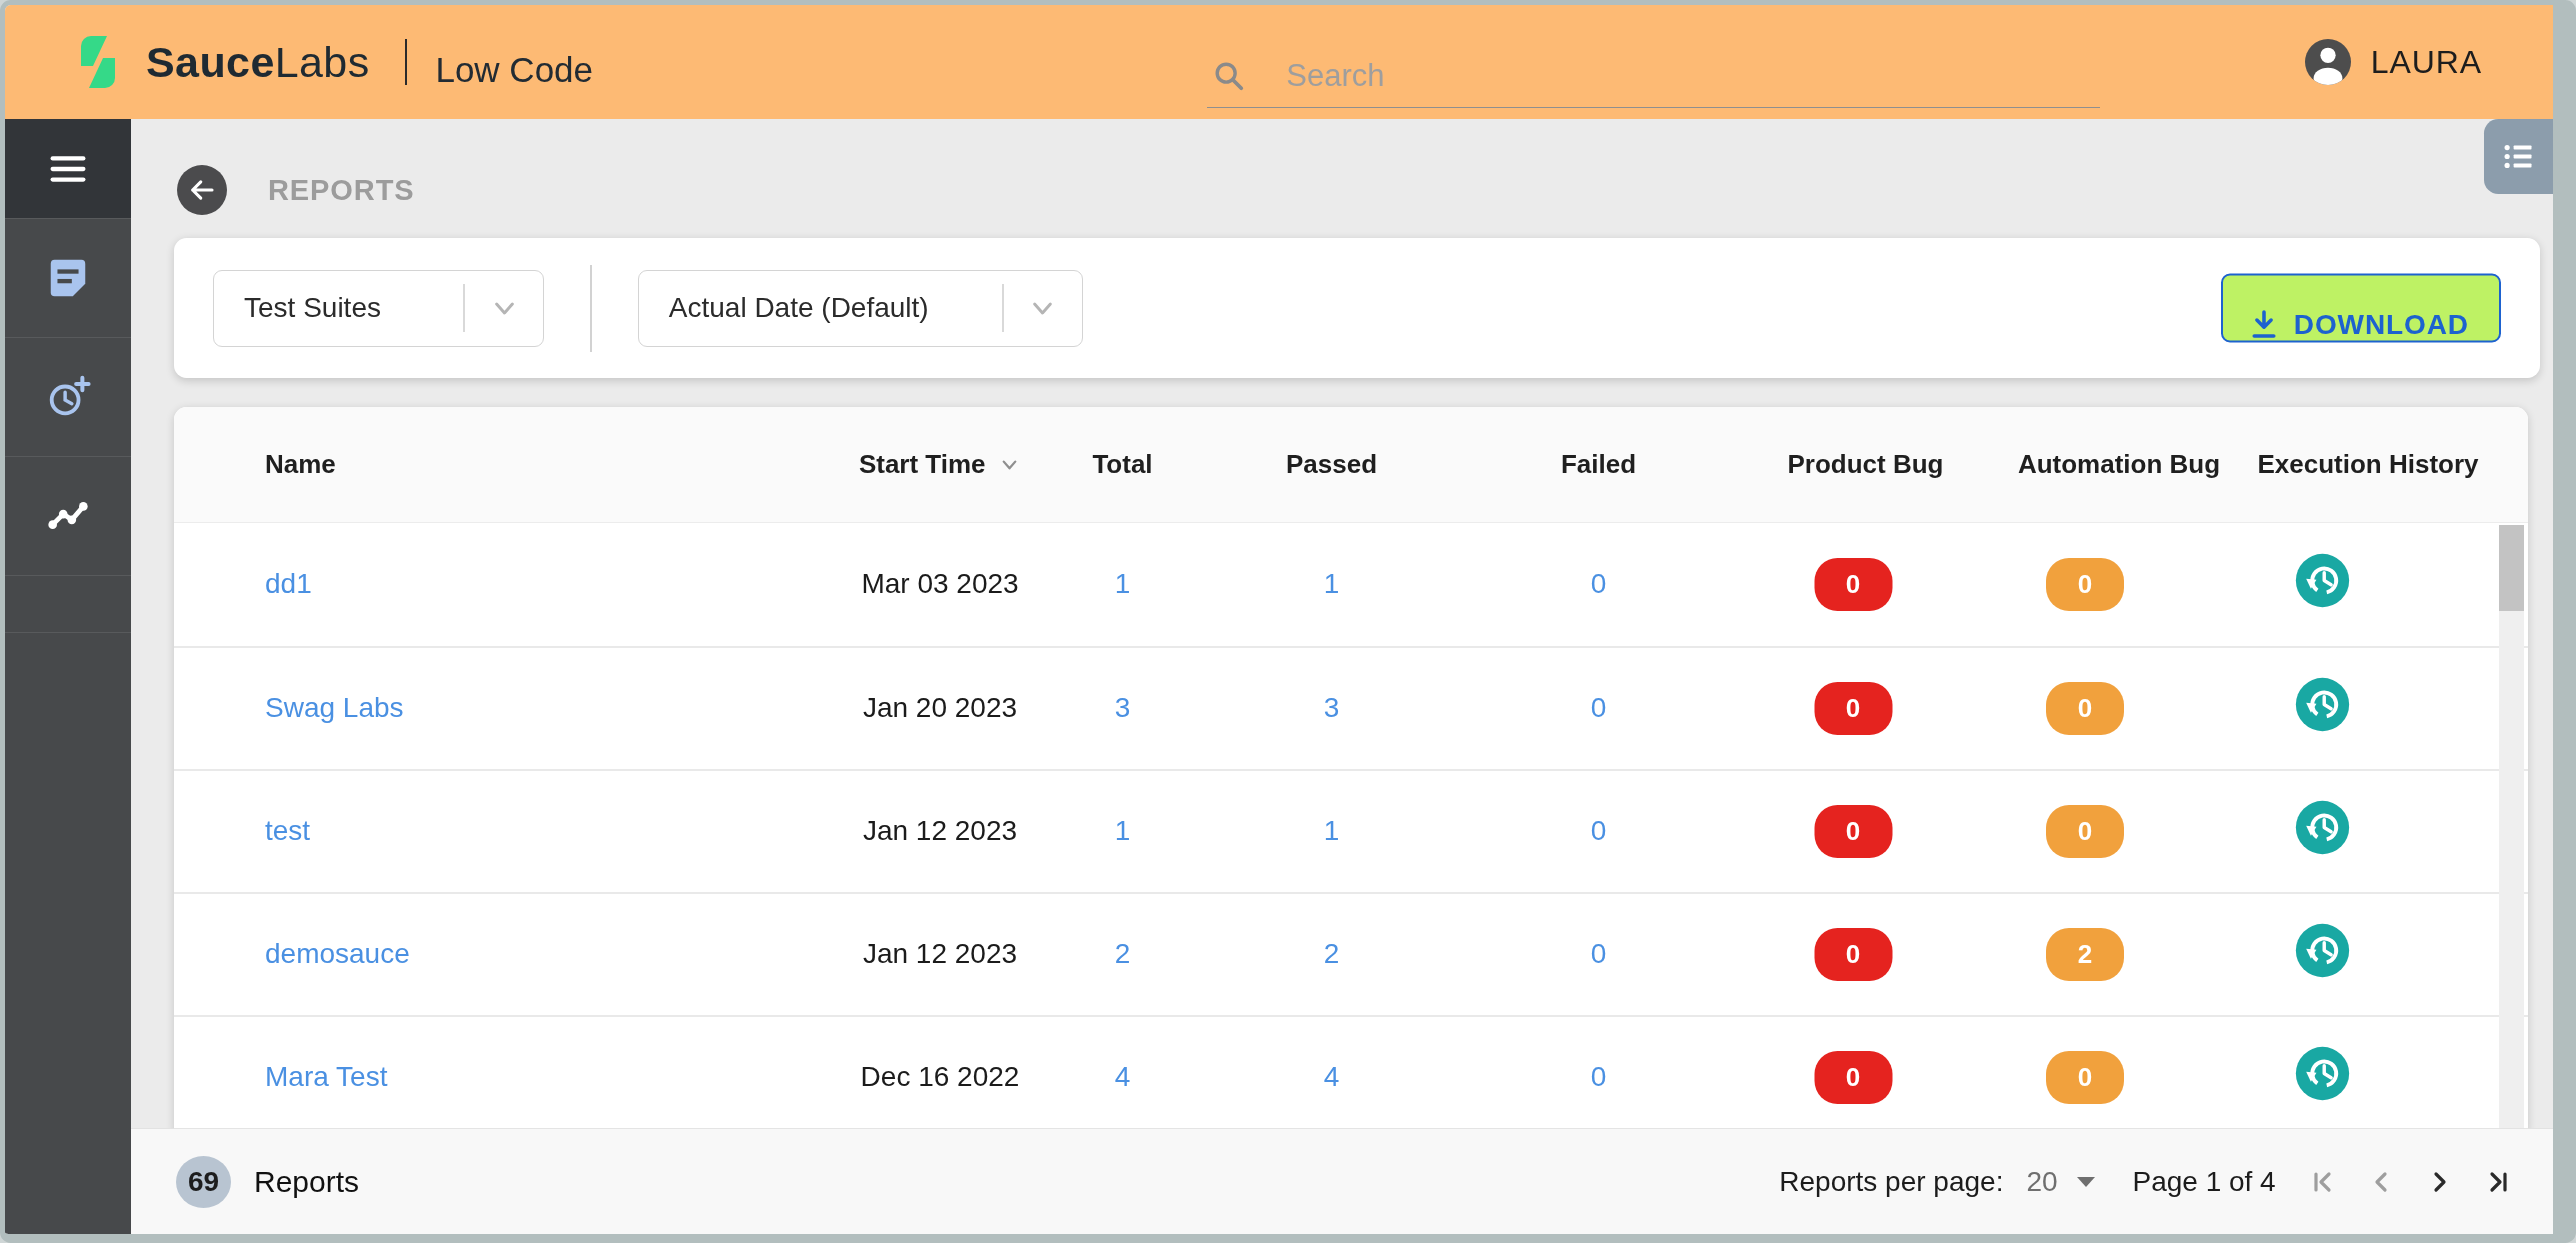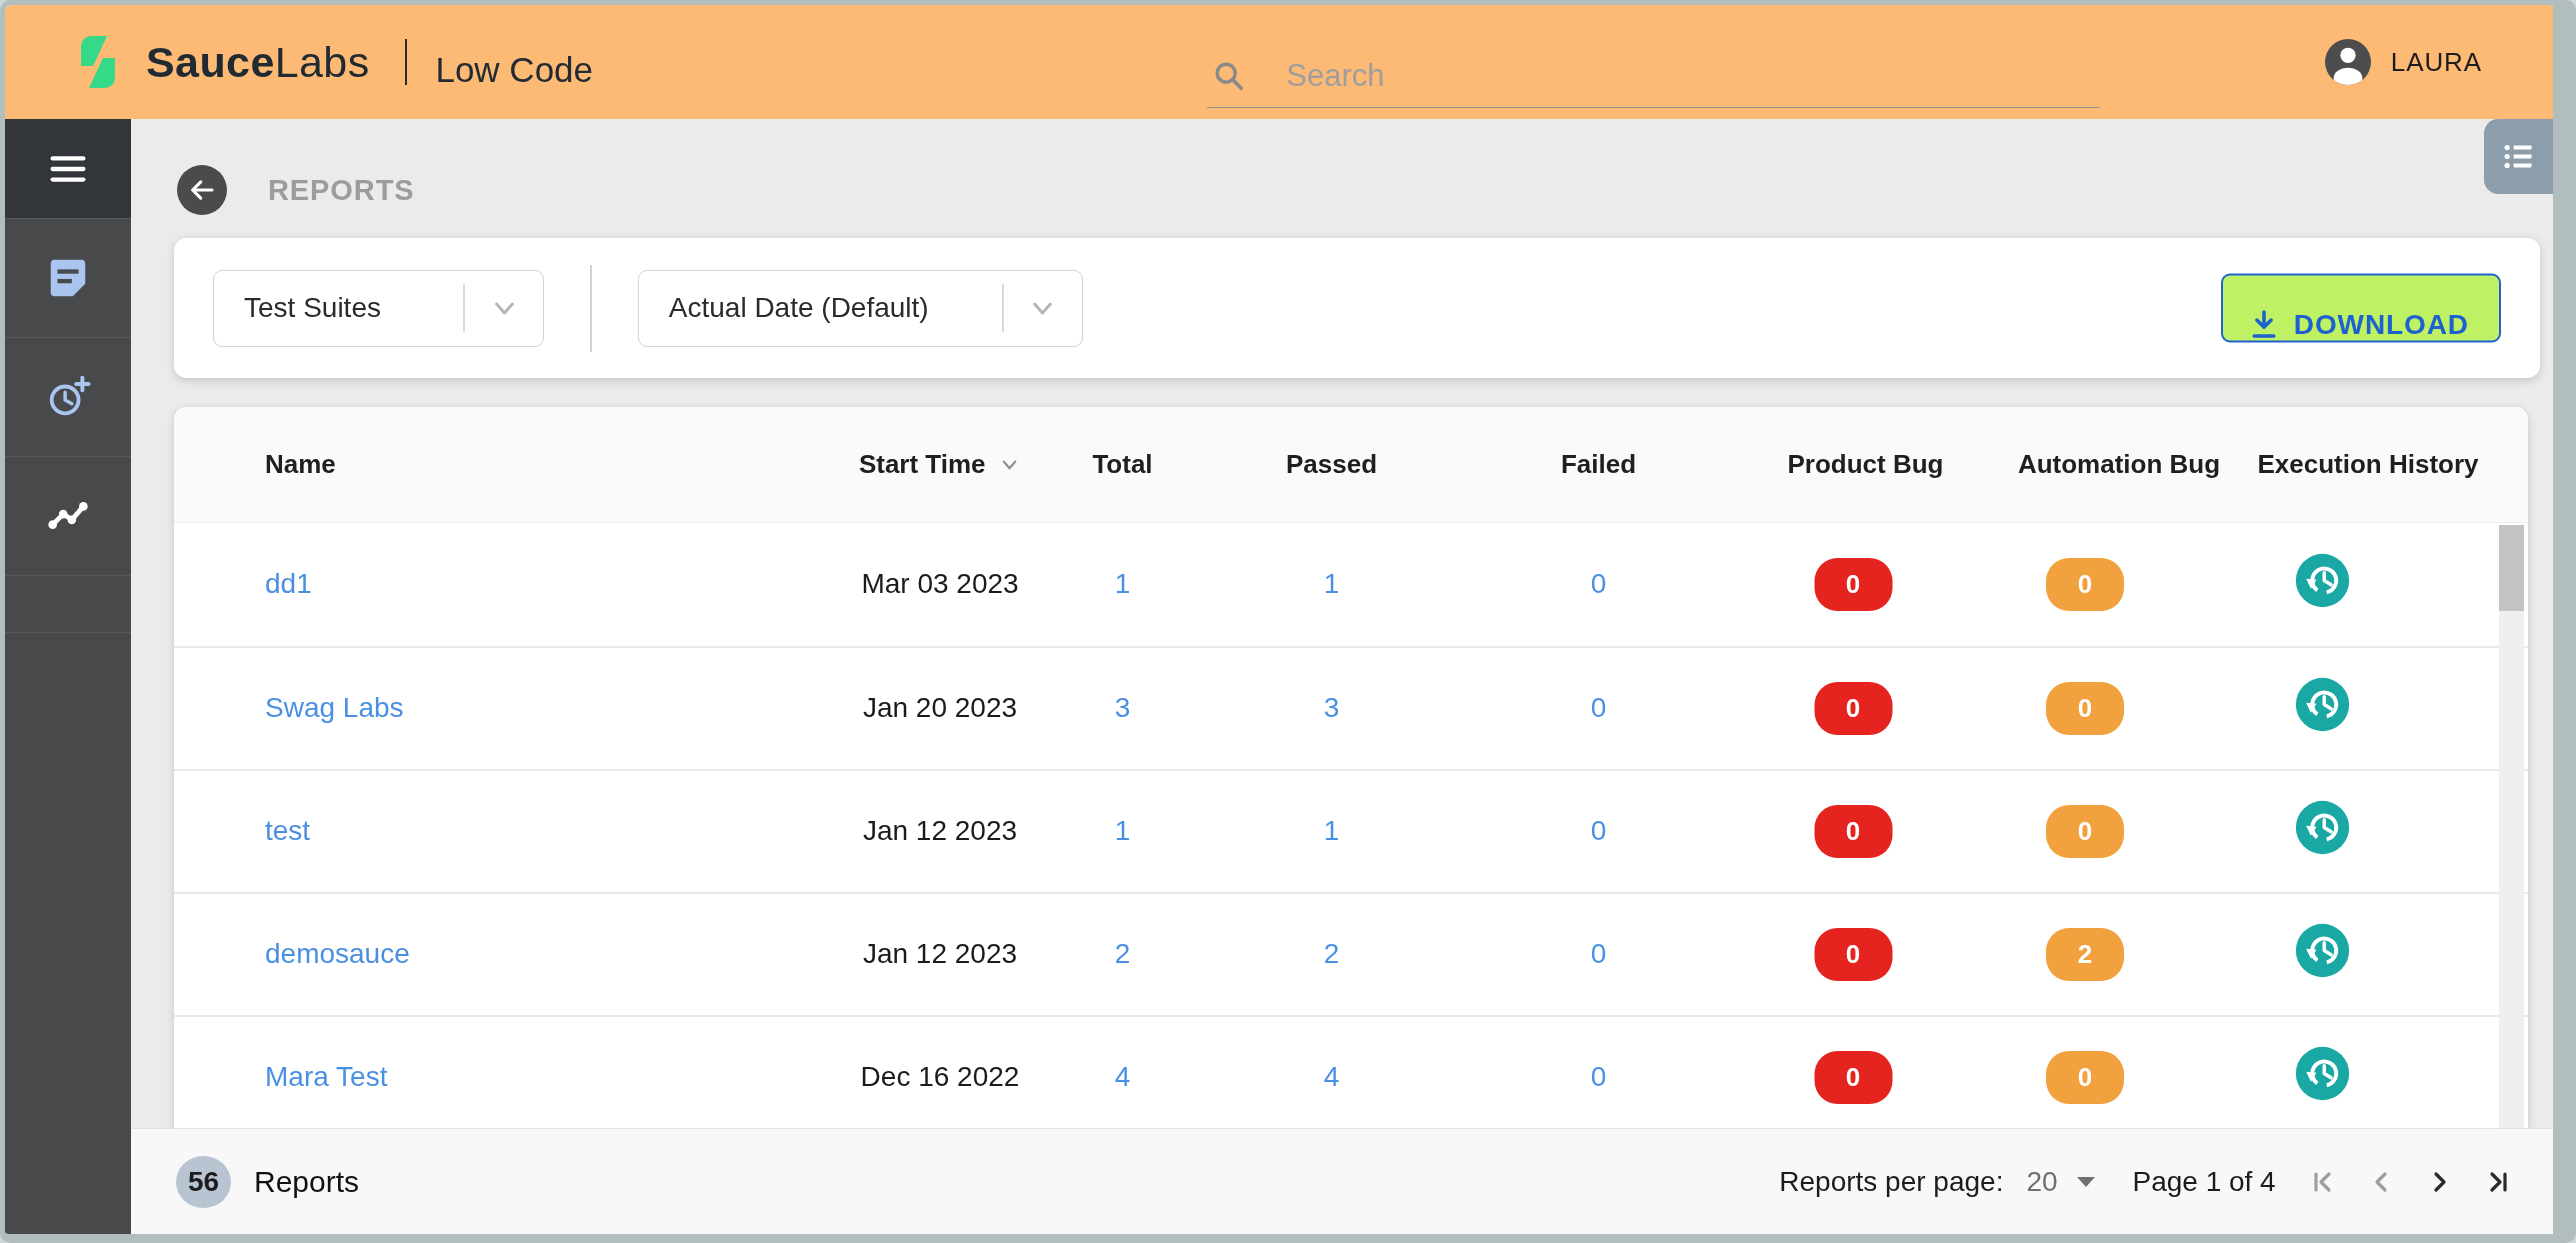--- a/index.html
+++ b/index.html
@@ -21,21 +21,21 @@
   .product-name{font-size:35px;color:#222b33;font-weight:400;margin-top:16px;}
 
   .search-wrap{position:absolute;left:1202px;width:893px;bottom:11px;display:flex;align-items:center;gap:38px;
     border-bottom:1.8px solid #8f8f8f;padding:0 0 12.5px 5.3px;}
   .search-wrap input{border:none;outline:none;font-size:31px;color:#555;width:757px;background:transparent;
     font-family:"Liberation Sans","DejaVu Sans",sans-serif;}
   .search-wrap input::placeholder{color:#9e9e9e;}
 
   .user-menu{position:absolute;right:71px;top:0;height:114px;display:flex;align-items:center;gap:19.6px;cursor:pointer;}
   .avatar{width:46px;height:46px;border-radius:50%;background:#4d4d4d;overflow:hidden;flex:none;}
-  .user-name{font-size:26px;color:#1d1d1d;letter-spacing:0.9px;}
+  .user-name{font-size:32px;color:#1d1d1d;letter-spacing:0.9px;}
 
   
   .sidebar{position:absolute;left:0;top:114px;bottom:0;width:126px;background:#47494b;z-index:4;}
   .nav-item{height:119px;display:flex;align-items:center;justify-content:center;
     border-bottom:1.8px solid #585a5c;cursor:pointer;}
   .nav-item.toggle{height:100px;background:#323539;}
   .nav-item.spacer{height:57px;cursor:default;}
   .nav-item svg{width:46px;height:46px;}
 
   
@@ -347,21 +347,21 @@
   </div>
 </div>
 
       <div class="table-scrollbar">
         <div class="thumb"></div>
       </div>
     </section>
 
     <footer class="table-footer">
       <div class="count-wrap">
-        <span class="count-badge">56</span>
+        <span class="count-badge">69</span>
         <span class="count-label">Reports</span>
       </div>
       <div class="pager">
         <span class="pp-label">Reports per page:</span>
         <span class="pp-select">
           <span class="pp-value">20</span>
           <i class="tri-down"></i>
         </span>
         <span class="page-info">Page 1 of 4</span>
         <button class="pg-btn">

